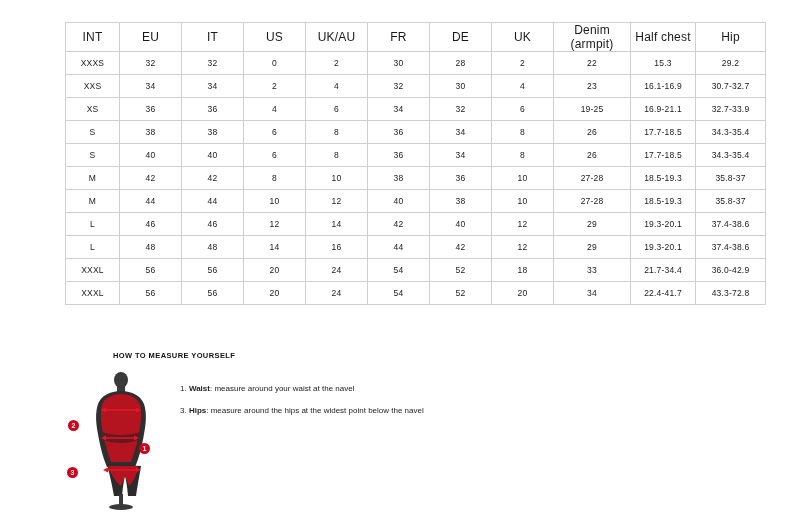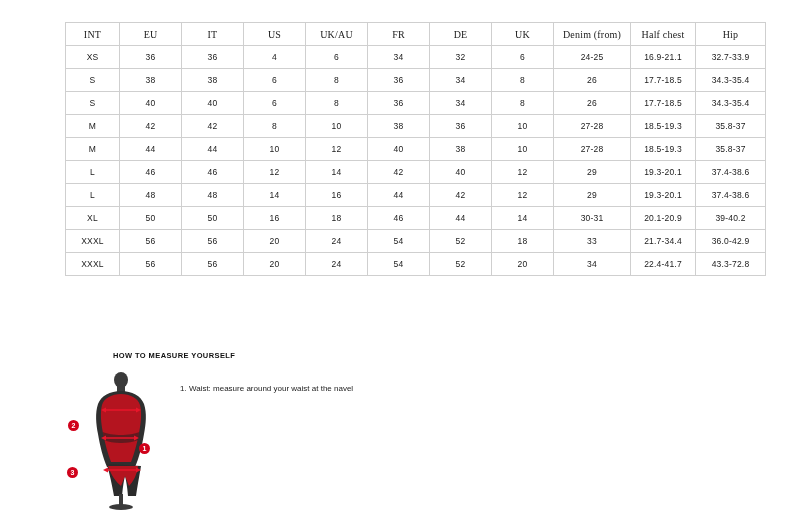--- a/index.html
+++ b/index.html
@@ -28,22 +28,21 @@
     height: 22px;
     text-align: center;
     vertical-align: middle;
     font-size: 8.5px;
     font-weight: normal;
     color: #1a1a1a;
     padding: 0;
     letter-spacing: 0.2px;
   }
   #size-table thead td {
-    font-size: 10px;
-    font-family: Liberation Serif, serif;
+    font-size: 12px;
   }
   .col-int   { width: 54px; }
   .col-std   { width: 62px; }
   .col-denim { width: 77px; }
   .col-hc    { width: 65px; }
   .col-hip   { width: 70px; }
 
   .measure-section {
     position: absolute;
     left: 65px;
@@ -74,21 +73,21 @@
     list-style: none;
     flex: 1;
   }
   .measure-list li {
     font-size: 8px;
     line-height: 1.2;
     color: #222;
     margin-bottom: 12px;
   }
   .measure-list li .lbl {
-    font-weight: normal;
+    font-weight: bold;
   }
   .bullet {
     position: absolute;
     width: 11px;
     height: 11px;
     border-radius: 50%;
     background: #d0021b;
     color: #fff;
     font-size: 7px;
     font-weight: bold;
@@ -124,36 +123,62 @@
   <thead>
     <tr>
       <td>INT</td>
       <td>EU</td>
       <td>IT</td>
       <td>US</td>
       <td>UK/AU</td>
       <td>FR</td>
       <td>DE</td>
       <td>UK</td>
-      <td>Denim (from)</td>
+      <td>Denim (armpit)</td>
       <td>Half chest</td>
       <td>Hip</td>
     </tr>
   </thead>
   <tbody id="table-body">
       <tr>
+        <td>XXXS</td>
+        <td>32</td>
+        <td>32</td>
+        <td>0</td>
+        <td>2</td>
+        <td>30</td>
+        <td>28</td>
+        <td>2</td>
+        <td>22</td>
+        <td>15.3</td>
+        <td>29.2</td>
+      </tr>
+      <tr>
+        <td>XXS</td>
+        <td>34</td>
+        <td>34</td>
+        <td>2</td>
+        <td>4</td>
+        <td>32</td>
+        <td>30</td>
+        <td>4</td>
+        <td>23</td>
+        <td>16.1-16.9</td>
+        <td>30.7-32.7</td>
+      </tr>
+      <tr>
         <td>XS</td>
         <td>36</td>
         <td>36</td>
         <td>4</td>
         <td>6</td>
         <td>34</td>
         <td>32</td>
         <td>6</td>
-        <td>24-25</td>
+        <td>19-25</td>
         <td>16.9-21.1</td>
         <td>32.7-33.9</td>
       </tr>
       <tr>
         <td>S</td>
         <td>38</td>
         <td>38</td>
         <td>6</td>
         <td>8</td>
         <td>36</td>
@@ -220,33 +245,20 @@
         <td>48</td>
         <td>48</td>
         <td>14</td>
         <td>16</td>
         <td>44</td>
         <td>42</td>
         <td>12</td>
         <td>29</td>
         <td>19.3-20.1</td>
         <td>37.4-38.6</td>
-      </tr>
-      <tr>
-        <td>XL</td>
-        <td>50</td>
-        <td>50</td>
-        <td>16</td>
-        <td>18</td>
-        <td>46</td>
-        <td>44</td>
-        <td>14</td>
-        <td>30-31</td>
-        <td>20.1-20.9</td>
-        <td>39-40.2</td>
       </tr>
       <tr>
         <td>XXXL</td>
         <td>56</td>
         <td>56</td>
         <td>20</td>
         <td>24</td>
         <td>54</td>
         <td>52</td>
         <td>18</td>
@@ -308,15 +320,16 @@
         </g>
         <polygon points="22,98 27,95.6 27,100.4" fill="#e8152a"></polygon>
         <polygon points="60,98 55,95.6 55,100.4" fill="#e8152a"></polygon>
       </svg>
       <span class="bullet b1">1</span>
       <span class="bullet b2">2</span>
       <span class="bullet b3">3</span>
     </div>
     <ul class="measure-list" id="measure-list">
         <li><span>1. </span><span class="lbl">Waist</span><span>: measure around your waist at the navel</span></li>
+        <li><span>3. </span><span class="lbl">Hips</span><span>: measure around the hips at the widest point below the navel</span></li>
       </ul>
   </div>
 </div>
 
 </body></html>

